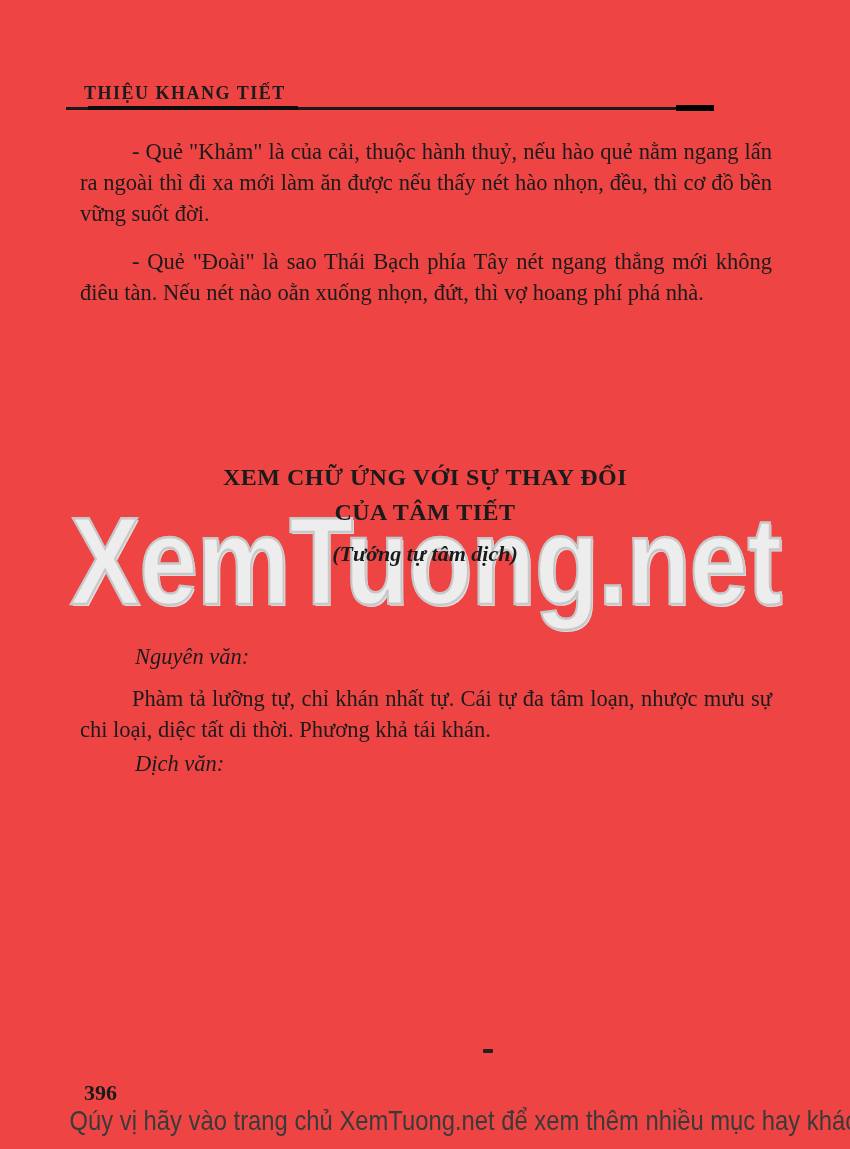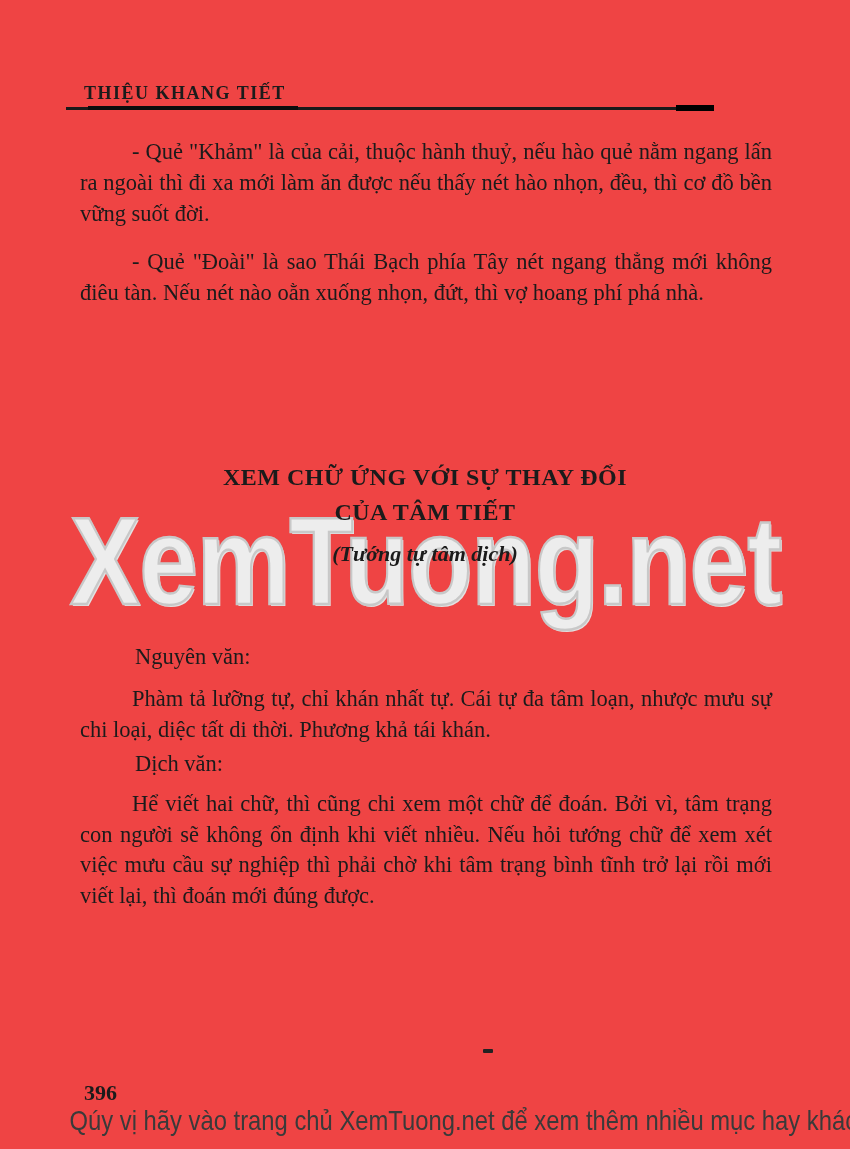--- a/index.html
+++ b/index.html
@@ -85,20 +85,21 @@
     font-weight: bold;
     font-style: italic;
     color: var(--ink);
     z-index: 2;
   }
   
   .block-label {
     position: absolute;
     left: 135px;
     font-size: 22.5px;
+    font-style: italic;
     color: var(--ink);
     z-index: 2;
   }
   .label-original { top: 644px; }
   .label-translation { top: 751px; text-align: center; }
   
   .watermark {
     position: absolute;
     left: 70px; top: 498px;
     width: 850px;
@@ -169,21 +170,20 @@
   <div class="section-title">
     <div>XEM CHỮ ỨNG VỚI SỰ THAY ĐỔI</div>
     <div>CỦA TÂM TIẾT</div>
   </div>
   <div class="section-subtitle">(Tướng tự tâm dịch)</div>
 
   <div class="block-label label-original">Nguyên văn:</div>
   <p class="para p3">Phàm tả lưỡng tự, chỉ khán nhất tự. Cái tự đa tâm loạn, nhược mưu sự chi loại, diệc tất di thời. Phương khả tái khán.</p>
 
   <div class="block-label label-translation">Dịch văn:</div>
-  <p class="para p4">Hể viết hai chữ, thì cũng chi xem một chữ để đoán. Bởi vì, tâm trạng con người sẽ không ổn định khi viết nhiều. Nếu hỏi tướng chữ để xem xét việc mưu cầu sự nghiệp thì phải chờ khi tâm trạng bình tĩnh trở lại rồi mới viết lại, thì đoán mới đúng được.</p>
 
   <div class="ink-speck"></div>
 
   <div class="page-number">396</div>
 
   <div class="footer-line">
     <span class="footer-text"><span>Qúy vị hãy vào trang chủ </span><span>XemTuong.net</span><span> để xem thêm nhiều mục hay khác</span></span>
   </div>
 
 </div>

